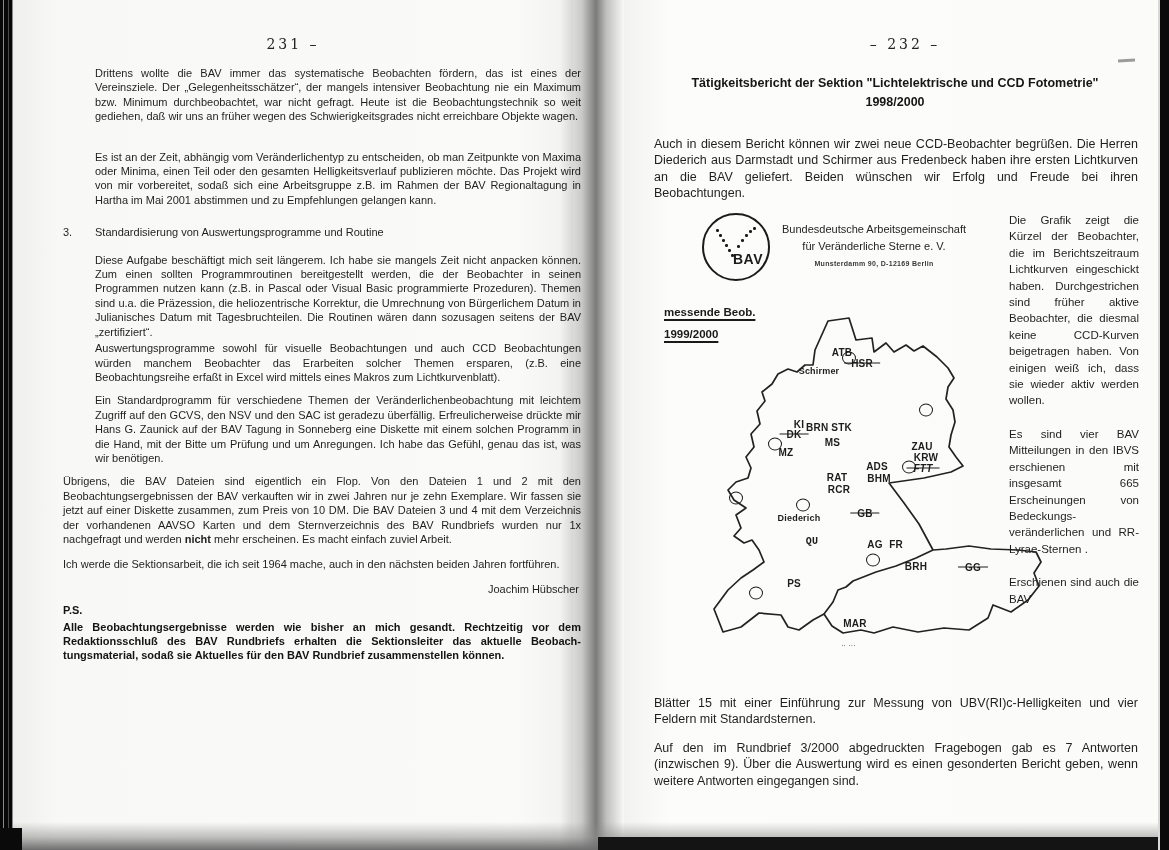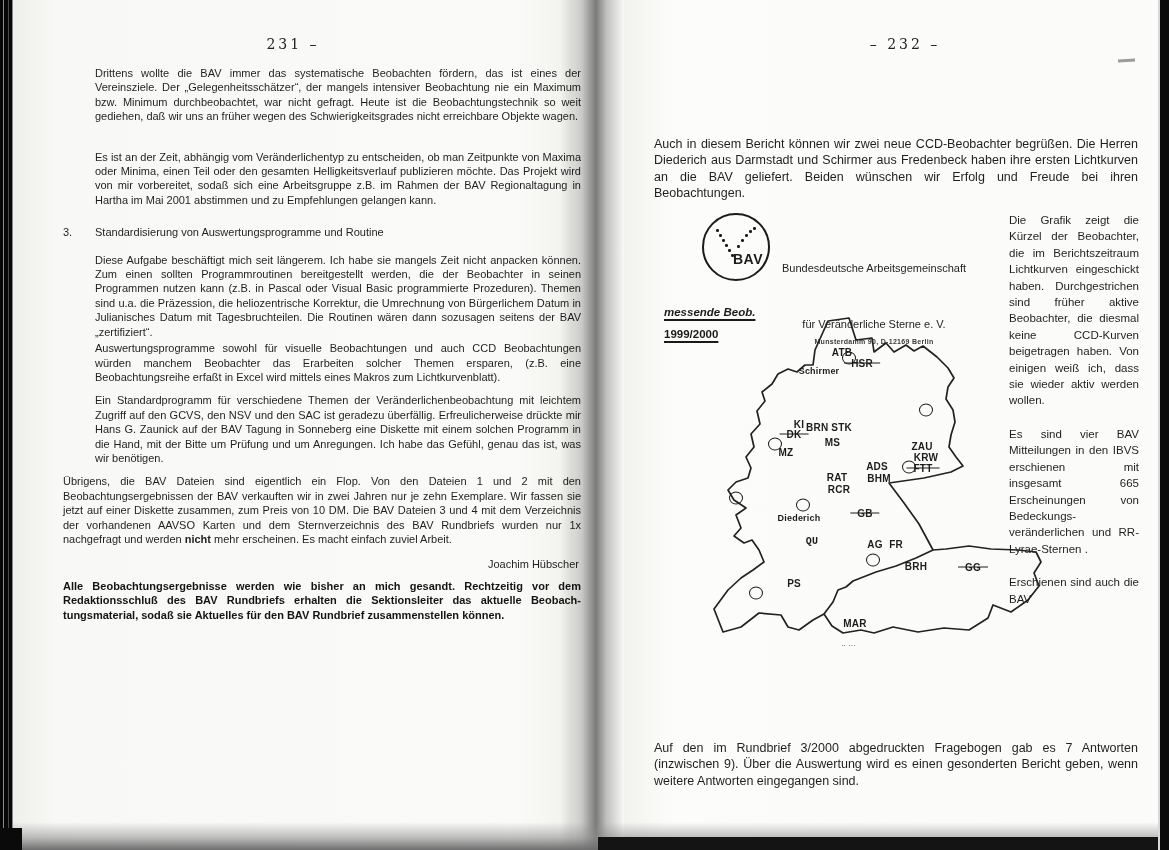--- a/index.html
+++ b/index.html
@@ -44,29 +44,29 @@
   .rp-bottom1{position:absolute;left:30px;top:682px;width:484px;font-size:12.5px;line-height:16.6px;text-align:justify;}
   .rp-bottom2{position:absolute;left:30px;top:727px;width:484px;font-size:12.5px;line-height:16.6px;text-align:justify;}
   .rp-sidebar{position:absolute;left:385px;top:212px;width:130px;font-size:11.5px;line-height:16.4px;text-align:justify;}
   .rp-sidebar p{margin:0 0 17px 0;}
 
   
   .logo-circle{position:absolute;left:78px;top:213px;width:64px;height:64px;border:2.5px solid #1b1b1b;border-radius:50%;}
   .logo-abbr{position:absolute;left:29px;top:36px;font-size:14px;font-weight:bold;letter-spacing:0.5px;color:#1b1b1b;}
   .logo-dot{position:absolute;width:2.5px;height:2.5px;background:#1b1b1b;border-radius:50%;}
   .org-block{position:absolute;left:150px;top:221px;width:200px;text-align:center;}
-  .org-l1,.org-l2{font-size:11px;line-height:17px;color:#242424;margin-top:39px;}
+  .org-l1,.org-l2{font-size:11px;line-height:17px;color:#242424;}
   .org-l3{font-size:7px;font-weight:bold;color:#3a3a3a;margin-top:5px;letter-spacing:0.3px;}
 
   
   .map-wrap{position:absolute;left:32px;top:300px;width:390px;height:360px;}
   .map-wrap svg{position:absolute;left:0;top:0;}
   .map-heading{position:absolute;left:8px;font-weight:bold;font-size:11.5px;color:#1a1a1a;
      text-decoration:underline;text-decoration-thickness:1.5px;text-underline-offset:3px;}
-  .mh1{top:6px;font-style:italic;} .mh2{top:28px;}
+  .mh1{top:6px;} .mh2{top:28px;}
   .map-label{position:absolute;transform:translate(-50%,-50%);font-size:10px;font-weight:bold;
      color:#1c1c1c;white-space:nowrap;letter-spacing:0.2px;}
   .map-label.small{font-size:9px;}
   .map-label.tiny{font-size:4.5px;color:#444;letter-spacing:1px;}
   .map-label.crossed{padding:0 2px;}
   .map-label.crossed::after{content:"";position:absolute;left:-5px;right:-5px;top:47%;border-top:1.7px solid #1c1c1c;}
   .map-marker{position:absolute;width:12px;height:11px;border:1.9px solid #1c1c1c;border-radius:50%;
      transform:translate(-50%,-50%);background:transparent;}
 </style>
 </head>
@@ -80,30 +80,36 @@
       <p class="ind mb26">Drittens wollte die BAV immer das systematische Beobachten fördern, das ist eines der Vereinsziele. Der „Gelegenheitsschätzer“, der mangels intensiver Beobachtung nie ein Maximum bzw. Minimum durchbeobachtet, war nicht gefragt. Heute ist die Beobachtungstechnik so weit gediehen, daß wir uns an früher wegen des Schwierigkeitsgrades nicht erreichbare Objekte wagen.</p>
       <p class="ind mb18">Es ist an der Zeit, abhängig vom Veränderlichentyp zu entscheiden, ob man Zeitpunkte von Maxima oder Minima, einen Teil oder den gesamten Helligkeitsverlauf publizieren möchte. Das Projekt wird von mir vorbereitet, sodaß sich eine Arbeitsgruppe z.B. im Rahmen der BAV Regionaltagung in Hartha im Mai 2001 abstimmen und zu Empfehlungen gelangen kann.</p>
       <div class="item3">
         <span class="num">3.</span>
         <span>Standardisierung von Auswertungsprogramme und Routine</span>
       </div>
       <p class="ind mb2">Diese Aufgabe beschäftigt mich seit längerem. Ich habe sie mangels Zeit nicht anpacken können. Zum einen sollten Programmroutinen bereitgestellt werden, die der Beobachter in seinen Programmen nutzen kann (z.B. in Pascal oder Visual Basic programmierte Prozeduren). Themen sind u.a. die Präzession, die heliozentrische Korrektur, die Umrechnung von Bürgerlichem Datum in Julianisches Datum mit Tagesbruchteilen. Die Routinen wären dann sozusagen seitens der BAV „zertifiziert“.</p>
       <p class="ind mb9">Auswertungsprogramme sowohl für visuelle Beobachtungen und auch CCD Beobachtungen würden manchem Beobachter das Erarbeiten solcher Themen ersparen, (z.B. eine Beobachtungsreihe erfaßt in Excel wird mittels eines Makros zum Lichtkurvenblatt).</p>
       <p class="ind mb9">Ein Standardprogramm für verschiedene Themen der Veränderlichenbeobachtung mit leichtem Zugriff auf den GCVS, den NSV und den SAC ist geradezu überfällig. Erfreulicherweise drückte mir Hans G. Zaunick auf der BAV Tagung in Sonneberg eine Diskette mit einem solchen Programm in die Hand, mit der Bitte um Prüfung und um Anregungen. Ich habe das Gefühl, genau das ist, was wir benötigen.</p>
       <p class="mb11"><span>Übrigens, die BAV Dateien sind eigentlich ein Flop. Von den Dateien 1 und 2 mit den Beobachtungsergebnissen der BAV verkauften wir in zwei Jahren nur je zehn Exemplare. Wir fassen sie jetzt auf einer Diskette zusammen, zum Preis von 10 DM. Die BAV Dateien 3 und 4 mit dem Verzeichnis der vorhandenen AAVSO Karten und dem Sternverzeichnis des BAV Rundbriefs wurden nur 1x nachgefragt und werden </span><b>nicht</b><span> mehr erscheinen. Es macht einfach zuviel Arbeit.</span></p>
+      <p class="mb10">Ich werde die Sektionsarbeit, die ich seit 1964 mache, auch in den nächsten beiden Jahren fortführen.</p>
       <p class="signature">Joachim Hübscher</p>
       <div class="ps-block">
+        <p class="mb2">P.S.</p>
         <p>Alle Beobachtungsergebnisse werden wie bisher an mich gesandt. Rechtzeitig vor dem Redaktionsschluß des BAV Rundbriefs erhalten die Sektionsleiter das aktuelle Beobach-tungsmaterial, sodaß sie Aktuelles für den BAV Rundbrief zusammenstellen können.</p>
       </div>
     </div>
   </div>
 
   <div class="page page-right">
     <div class="pagenum">– 232 –</div>
 
+    <div class="rp-title">
+      <div>Tätigkeitsbericht der Sektion "Lichtelektrische und CCD Fotometrie"</div>
+      <div>1998/2000</div>
+    </div>
 
     <p class="rp-intro">Auch in diesem Bericht können wir zwei neue CCD-Beobachter begrüßen. Die Herren Diederich aus Darmstadt und Schirmer aus Fredenbeck haben ihre ersten Lichtkurven an die BAV geliefert. Beiden wünschen wir Erfolg und Freude bei ihren Beobachtungen.</p>
 
     <div class="logo-circle">
       <span class="logo-abbr">BAV</span>
       <span class="logo-dot" style="left:12px;top:14px"></span>
         <span class="logo-dot" style="left:15px;top:19px"></span>
       <span class="logo-dot" style="left:18px;top:24px"></span>
         <span class="logo-dot" style="left:21px;top:29px"></span>
       <span class="logo-dot" style="left:24px;top:34px"></span>
@@ -144,21 +150,21 @@
           <span class="map-label" style="left: 186px; top: 52px;">ATB</span>
           <span class="map-label crossed" style="left: 206px; top: 63px;">HSR</span>
           <span class="map-label small" style="left: 163px; top: 71px;">Schirmer</span>
           <span class="map-label" style="left: 173px; top: 115px; margin-top: 12px;">BRN STK</span>
           <span class="map-label" style="left: 143px; top: 124px;">KI</span>
           <span class="map-label crossed" style="left: 138px; top: 134px;">DK</span>
           <span class="map-label" style="left: 130px; top: 152px;">MZ</span>
           <span class="map-label" style="left: 167px; top: 142px; padding-left: 19px;">MS</span>
           <span class="map-label" style="left: 266px; top: 146px;">ZAU</span>
           <span class="map-label" style="left: 270px; top: 157px;">KRW</span>
-          <span class="map-label crossed" style="left: 267px; top: 168px;">FTT</span>
+          <span class="map-label crossed" style="left: 267px; top: 168px; font-style: italic;">FTT</span>
           <span class="map-label" style="left: 221px; top: 166px;">ADS</span>
           <span class="map-label" style="left: 223px; top: 178px;">BHM</span>
           <span class="map-label" style="left: 181px; top: 177px;">RAT</span>
           <span class="map-label" style="left: 183px; top: 189px;">RCR</span>
           <span class="map-label small" style="left: 143px; top: 218px;">Diederich</span>
           <span class="map-label crossed" style="left: 209px; top: 213px;">GB</span>
           <span class="map-label" style="left: 156px; top: 241px; font-family: Liberation Mono, monospace;">QU</span>
           <span class="map-label" style="left: 219px; top: 244px;">AG</span>
           <span class="map-label" style="left: 240px; top: 244px;">FR</span>
           <span class="map-label" style="left: 260px; top: 266px;">BRH</span>
@@ -170,20 +176,21 @@
           <span class="map-marker" style="left: 270px; top: 110px;"></span>
           <span class="map-marker" style="left: 119px; top: 144px;"></span>
           <span class="map-marker" style="left: 253px; top: 167px;"></span>
           <span class="map-marker" style="left: 147px; top: 205px;"></span>
           <span class="map-marker" style="left: 80px; top: 198px;"></span>
           <span class="map-marker" style="left: 217px; top: 260px;"></span>
           <span class="map-marker" style="left: 100px; top: 293px;"></span>
         </div>
     </div>
 
+    <p class="rp-bottom1">Blätter 15 mit einer Einführung zur Messung von UBV(RI)c-Helligkeiten und vier Feldern mit Standardsternen.</p>
     <p class="rp-bottom2">Auf den im Rundbrief 3/2000 abgedruckten Fragebogen gab es 7 Antworten (inzwischen 9). Über die Auswertung wird es einen gesonderten Bericht geben, wenn weitere Antworten eingegangen sind.</p>
   </div>
 
   <div class="edge-left"></div>
   <div class="edge-right"></div>
   <div class="spine"></div>
   <div class="bottom-shade"></div>
   <div class="bottom-black"></div>
   <div class="corner-black"></div>
   <div class="stray-dash"></div>

